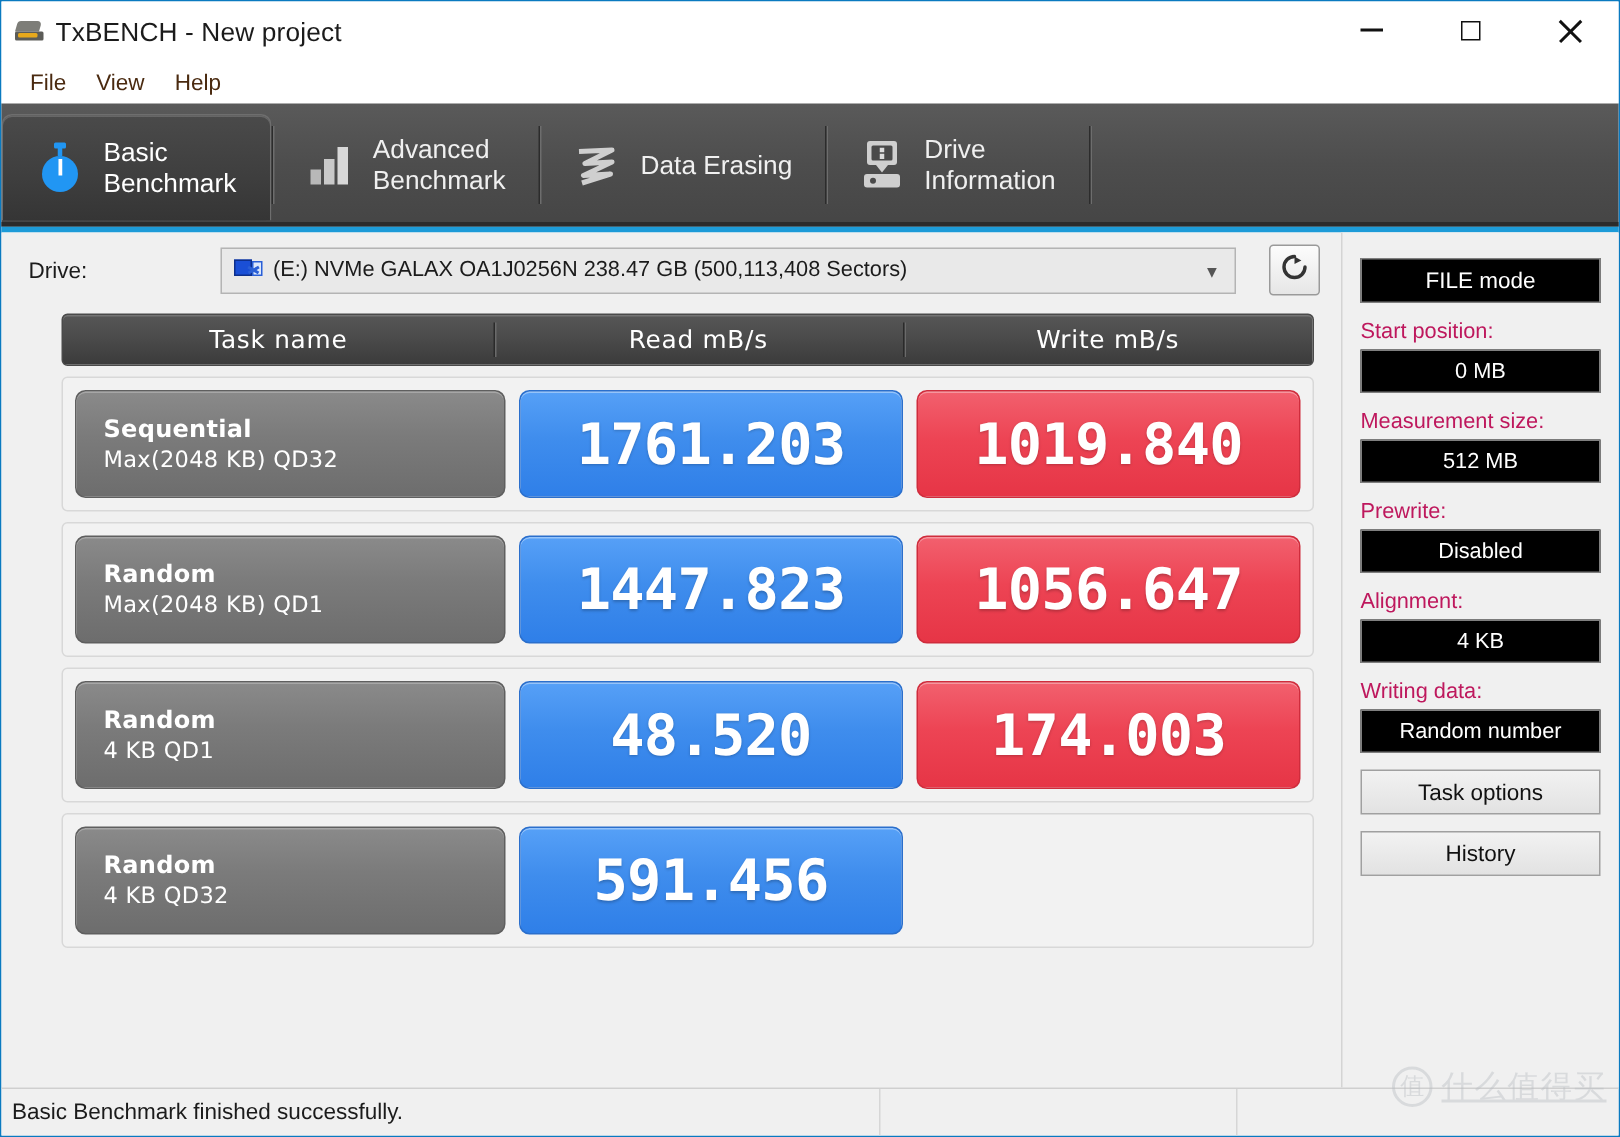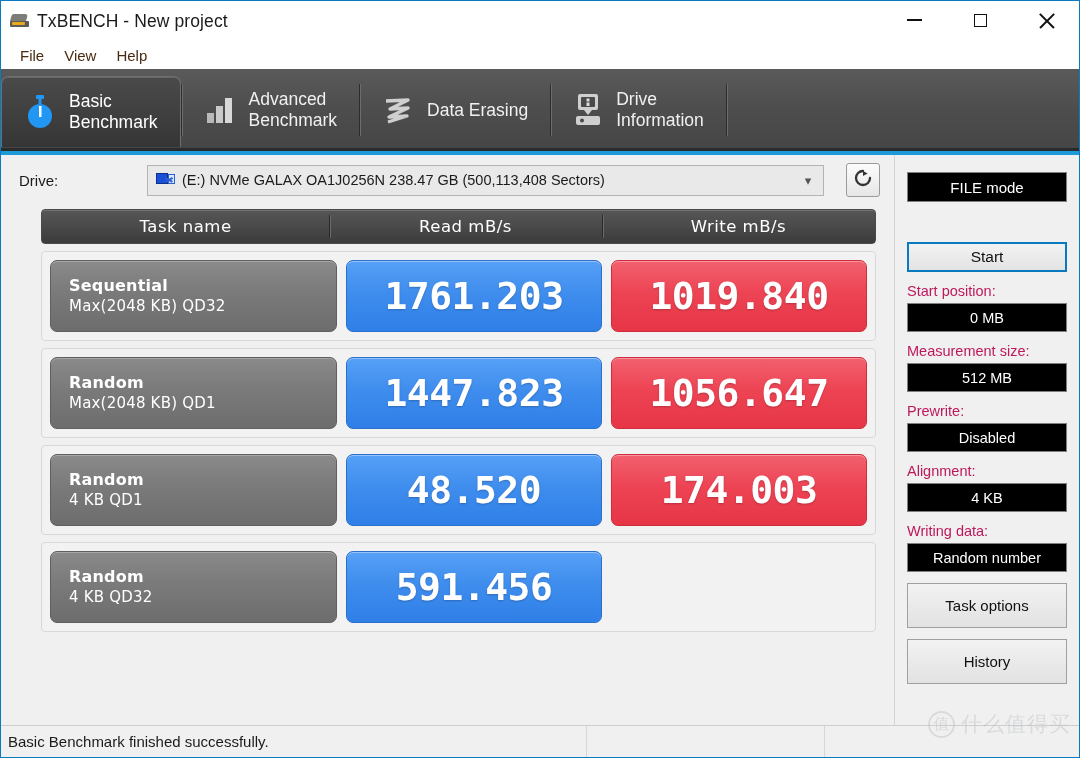--- a/index.html
+++ b/index.html
@@ -234,21 +234,21 @@
   }
   .field-label {
     font-size: 14.5px; color: #be185d; margin: 11px 0 4px 0;
   }
   .value-box {
     height: 29px; background: #000000; border: 1px solid #7f7f7f;
     color: #ffffff; font-size: 14.5px;
     display: flex; align-items: center; justify-content: center;
   }
   .plain-btn {
-    margin-top: 11px; height: 45px;
+    margin-top: 11px; height: 30px;
     background: linear-gradient(180deg,#f2f2f2,#e2e2e2);
     border: 1px solid #a0a0a0; color: #111; font-size: 15px;
     display: flex; align-items: center; justify-content: center;
   }
 
   
   .statusbar {
     flex: 0 0 32px; height: 32px;
     background: #f0f0f0; border-top: 1px solid #cfcfcf;
     display: flex; align-items: stretch; position: relative;
@@ -265,21 +265,21 @@
     display: flex; align-items: center; gap: 6px;
     opacity: 0.42; pointer-events: none;
   }
   .wm-circle {
     width: 27px; height: 27px; border-radius: 50%;
     border: 2px solid #b9bdc2; color: #b9bdc2;
     display: flex; align-items: center; justify-content: center;
     font-size: 16px;
   }
   .wm-text {
-    font-size: 21px; color: #b9bdc2; letter-spacing: 1px;
+    font-size: 21px; color: #b9bdc2; letter-spacing: 1px; text-decoration: underline;
   }
 </style>
 </head>
 <body>
 
 <div id="app">
 
   <div class="titlebar">
     <div class="title-left">
       <span class="app-icon">
@@ -444,21 +444,20 @@
             <span class="task-l2">4 KB QD32</span>
           </div>
           <div class="valcell read">591.456</div>
         </div>
 
       </div>
     </div>
 
     <div class="right-pane">
       <div class="mode-box">FILE mode</div>
-      <div class="start-btn">Start</div>
 
       <div class="field-label">Start position:</div>
       <div class="value-box">0 MB</div>
 
       <div class="field-label">Measurement size:</div>
       <div class="value-box">512 MB</div>
 
       <div class="field-label">Prewrite:</div>
       <div class="value-box">Disabled</div>
 

